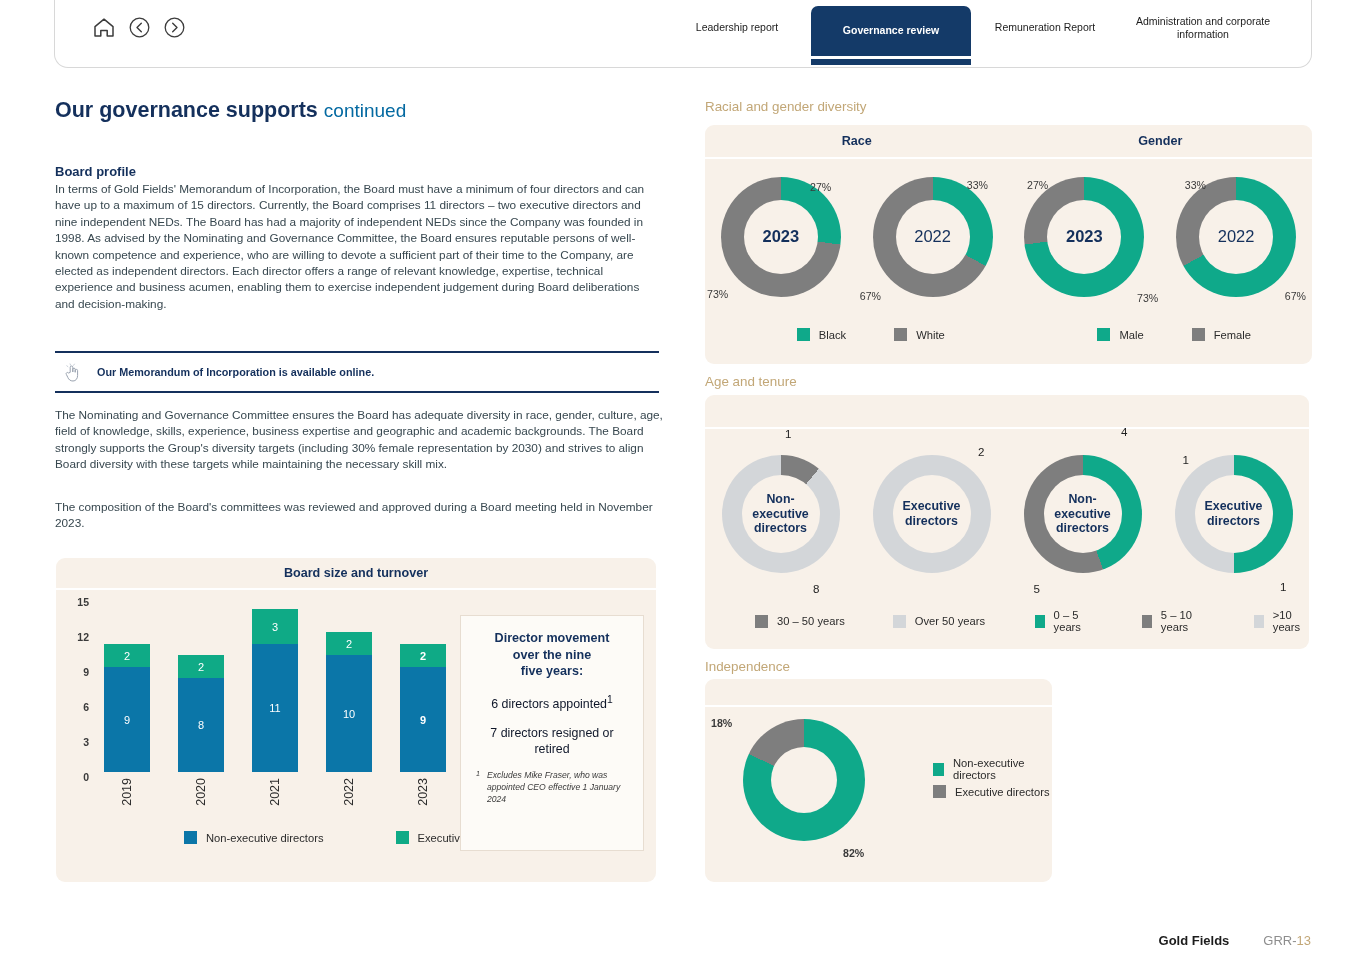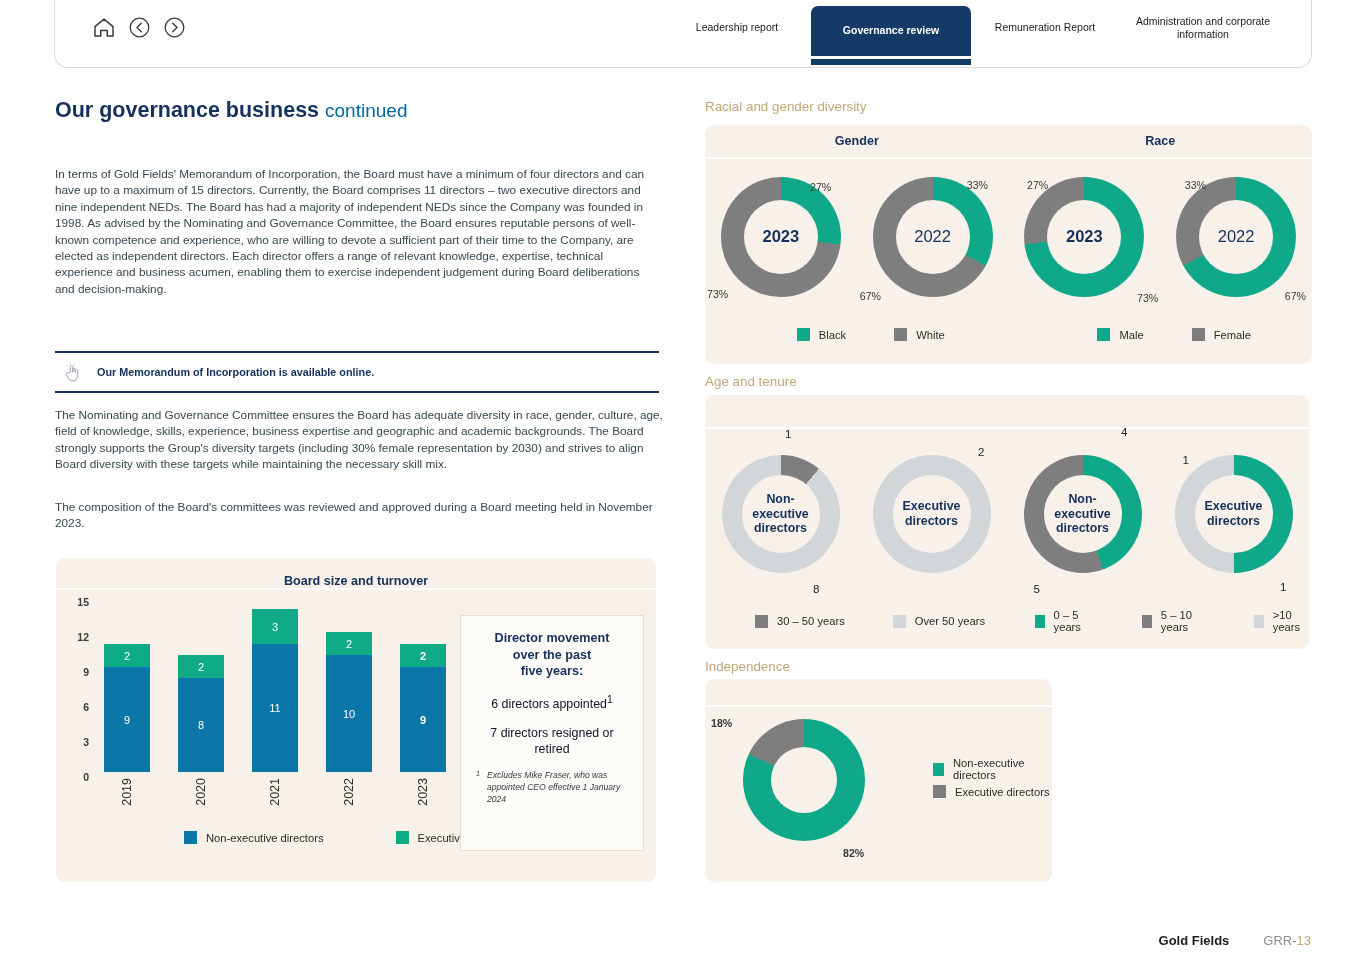--- a/index.html
+++ b/index.html
@@ -67,21 +67,21 @@
 
   
   .card {
     background: #f8f1e9; border-radius: 9px; position: absolute;
   }
   .card-title {
     text-align: center; font-size: 12.6px; font-weight: bold; color: #14305c;
   }
 
   #barcard { left: 56px; top: 558px; width: 600px; height: 324px; }
-  #barcard .hdr { height: 32px; display: flex; align-items: flex-end; justify-content: center; border-bottom: 2.5px solid #fff; }
+  #barcard .hdr { height: 32px; display: flex; align-items: center; justify-content: center; border-bottom: 2.5px solid #fff; }
 
   .plot { position: absolute; left: 0; top: 34px; width: 390px; height: 215px; }
   .yaxis { position: absolute; left: 0; top: 0; width: 36px; height: 100%; font-weight: bold; }
   .ytick { position: absolute; right: 3px; font-size: 10.5px; color: #3a3a3a; transform: translateY(-50%); }
   .bars { position: absolute; left: 48px; top: 0; right: 0; bottom: 35px; display: flex; align-items: flex-end; gap: 28px; }
   .bar-col { width: 48px; display: flex; flex-direction: column; justify-content: flex-end; position: relative; height: 100%; }
   .seg { display: flex; align-items: center; justify-content: center; font-size: 11px; color: #ffffff; }
   .seg.exe { background: #0faa86; }
   .seg.ned { background: #0b76a8; }
   .xlab {
@@ -167,25 +167,26 @@
     </div>
     <div class="nav-tabs">
       <div class="tab tab-0">Leadership report</div>
       <div class="tab tab-1 active">Governance review</div>
       <div class="tab tab-2">Remuneration Report</div>
       <div class="tab tab-3">Administration and corporate information</div>
     </div>
   </div>
 
   <div class="page-title">
-    <span>Our governance business</span>
+    <span>Our governance supports</span>
     <span class="cont">continued</span>
   </div>
 
   <div class="left-block">
+    <div class="sec-head">Board profile</div>
     <p class="body-txt">In terms of Gold Fields' Memorandum of Incorporation, the Board must have a minimum of four directors and can have up to a maximum of 15 directors. Currently, the Board comprises 11 directors – two executive directors and nine independent NEDs. The Board has had a majority of independent NEDs since the Company was founded in 1998. As advised by the Nominating and Governance Committee, the Board ensures reputable persons of well-known competence and experience, who are willing to devote a sufficient part of their time to the Company, are elected as independent directors. Each director offers a range of relevant knowledge, expertise, technical experience and business acumen, enabling them to exercise independent judgement during Board deliberations and decision-making.</p>
   </div>
 
   <div class="link-band">
     <span class="hand">
       <svg width="17" height="19" viewBox="0 0 17 19">
         <path d="M6.2 9.4 V4.3 a1.3 1.3 0 0 1 2.6 0 V9 V6.4 a1.2 1.2 0 0 1 2.4 0 V9.3 V7.6 a1.2 1.2 0 0 1 2.4 0 V12.6 c0 3-1.8 5.4-4.6 5.4 -2.6 0-4.3-1.4-5.2-3.6 L2.4 11.5 a1.25 1.25 0 0 1 2-1.5 Z" fill="none" stroke="#9aa3b0" stroke-width="1"></path>
         <path d="M6.6 2.2 L6.1 0.9 M9.6 2.3 L10.4 1.1 M3.9 3.6 L2.8 2.8" stroke="#c3c9d2" stroke-width="0.9" stroke-linecap="round"></path>
       </svg>
     </span>
@@ -251,39 +252,39 @@
       </span>
       <span class="lg">
         <i class="sw" style="background:#0faa86"></i>
         <span>Executive directors</span>
       </span>
     </div>
 
     <div class="movebox">
       <div class="mb-title">
         <div>Director movement</div>
-        <div>over the past</div>
+        <div>over the nine</div>
         <div>five years:</div>
       </div>
       <div class="mb-line">
         <span>6 directors appointed</span><sup>1</sup>
       </div>
       <div class="mb-line">7 directors resigned or retired</div>
       <div class="mb-note">
         <sup>1</sup><span>Excludes Mike Fraser, who was appointed CEO effective 1 January 2024</span>
       </div>
     </div>
   </div>
 
   <div class="sec-label" style="left:705px; top:99px;">Racial and gender diversity</div>
 
   <div class="card" id="racecard">
     <div class="split-hdr">
+      <div>Race</div>
       <div>Gender</div>
-      <div>Race</div>
     </div>
 
     <div class="donut-row" style="height:155px;">
 
       <div class="donut-wrap">
         <div class="donut" style="width:120px;height:120px;background:conic-gradient(#0fa98a 0turn 0.27turn, #7e7e7e 0.27turn 1turn);">
           <div class="hole" style="width:74px;height:74px;">
             <span class="dcenter bold">2023</span>
           </div>
         </div>

